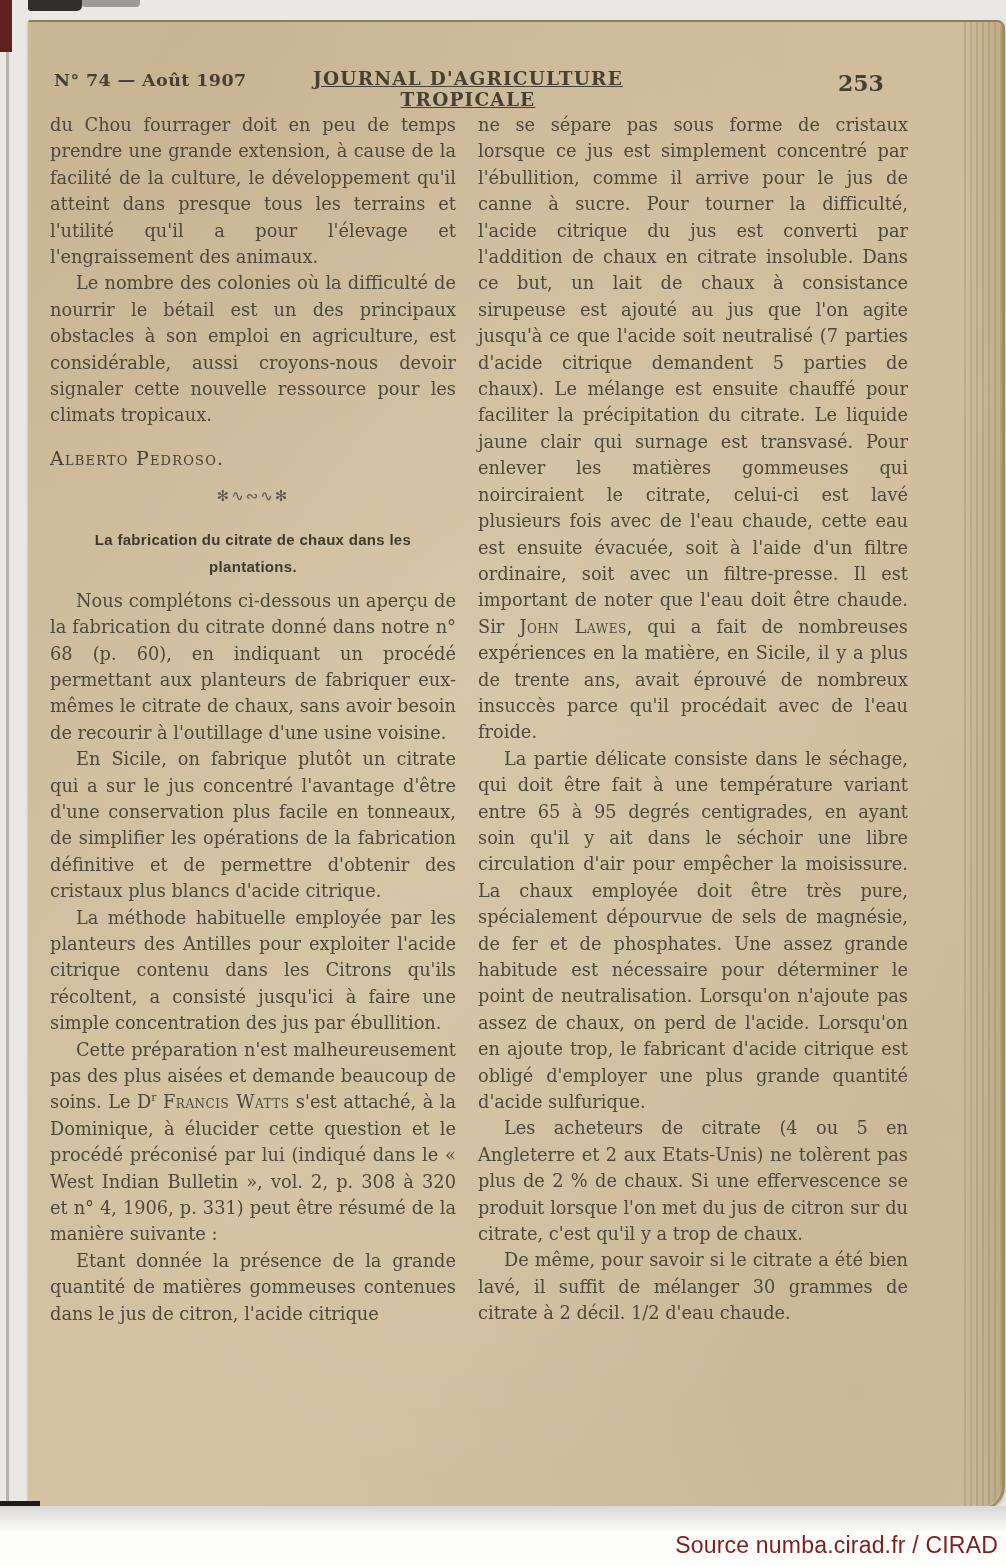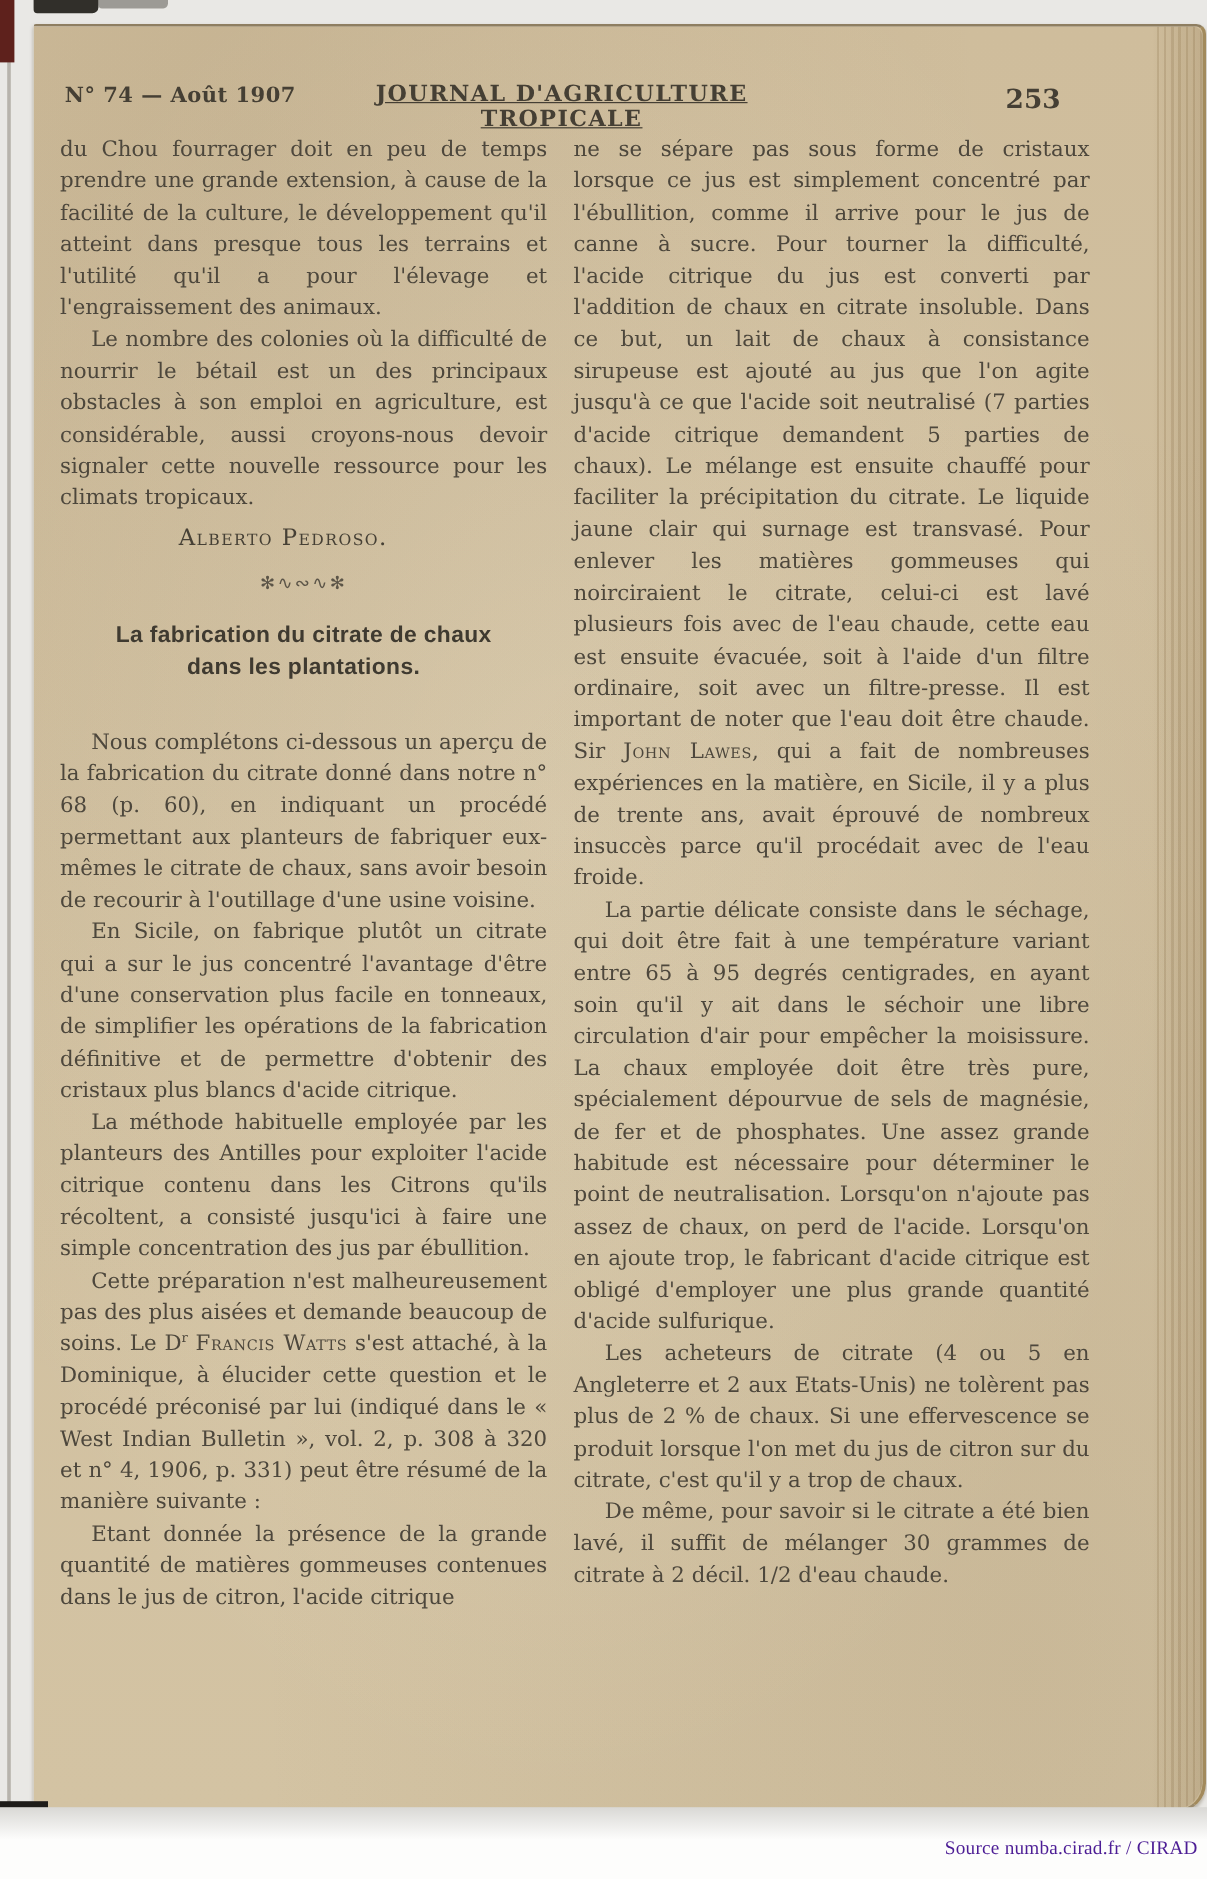--- a/index.html
+++ b/index.html
@@ -10,21 +10,21 @@
   }
   
   .left-scan-line{position:absolute;left:6px;top:0;width:3px;height:1506px;background:#b7b3ac;}
   .spine-red{position:absolute;left:0;top:0;width:12px;height:52px;background:#5e211c;}
   .top-smudge-a{position:absolute;left:28px;top:0;width:54px;height:11px;background:#312f2a;border-radius:0 0 5px 3px;}
   .top-smudge-b{position:absolute;left:82px;top:0;width:58px;height:7px;background:rgba(62,59,52,.45);border-radius:0 0 4px 3px;}
   .binding-corner{position:absolute;left:0;top:1501px;width:40px;height:46px;background:#1e1c19;}
   .footer-strip{position:absolute;left:0;top:1506px;width:1006px;height:60px;
     background:linear-gradient(#d9d8d5,#fdfdfc 45%);}
   .source-credit{position:absolute;right:8px;top:1532px;
-    font-family:Liberation Serif, serif;font-size:16px;color:#4c1d95;letter-spacing:.2px;}
+    font-family:Liberation Sans, sans-serif;font-size:23px;color:#7f1d1d;letter-spacing:.2px;}
   
   .page{
     position:absolute;left:28px;top:20px;width:974px;height:1486px;
     background:
       radial-gradient(ellipse at 18% 8%, rgba(118,94,58,.10), transparent 55%),
       radial-gradient(ellipse at 85% 92%, rgba(118,94,58,.10), transparent 55%),
       radial-gradient(ellipse at 45% 45%, rgba(255,250,232,.22), transparent 70%),
       linear-gradient(#cfbd9c,#d3c3a3);
     border-top:2px solid #8e7e61;
     border-right:3px solid #a28a5c;
@@ -46,27 +46,27 @@
     font-size:18.5px;font-weight:700;letter-spacing:1.2px;color:#453f34;text-decoration:underline;}
   .page-number{position:absolute;left:810px;top:48px;font-size:22px;font-weight:700;color:#453f34;}
   
   .col{position:absolute;top:90px;font-size:17.8px;line-height:26.4px;text-align:justify;}
   .col-left{left:22px;width:406px;}
   .col-right{left:450px;width:430px;}
   .col p{margin:0;text-indent:26px;}
   .col p.noindent{text-indent:0;}
   .sc{font-variant:small-caps;letter-spacing:.5px;}
   .sup{font-size:.62em;vertical-align:super;line-height:0;}
-  .signature{margin:6px 0 0;text-align:center;padding-right:34px;
+  .signature{margin:16px 0 0;text-align:left;padding-right:34px;
     font-variant:small-caps;font-size:19px;letter-spacing:1.2px;color:#464035;}
   .ornament{margin:12px 0 4px;text-align:center;font-family:"DejaVu Sans", sans-serif;
     font-size:15px;letter-spacing:2px;color:#5c5548;}
-  .article-title{margin:16px auto 36px;width:348px;text-align:center;
+  .article-title{margin:16px auto 8px;width:348px;text-align:center;
     font-family:"Liberation Sans", sans-serif;font-weight:700;
-    font-size:19px;line-height:27px;letter-spacing:.3px;color:#3f3a30;}
+    font-size:15px;line-height:27px;letter-spacing:.3px;color:#3f3a30;}
 </style>
 </head>
 <body>
 
 <div class="left-scan-line"></div>
 <div class="spine-red"></div>
 <div class="top-smudge-a"></div>
 <div class="top-smudge-b"></div>
 
 <div class="page">

